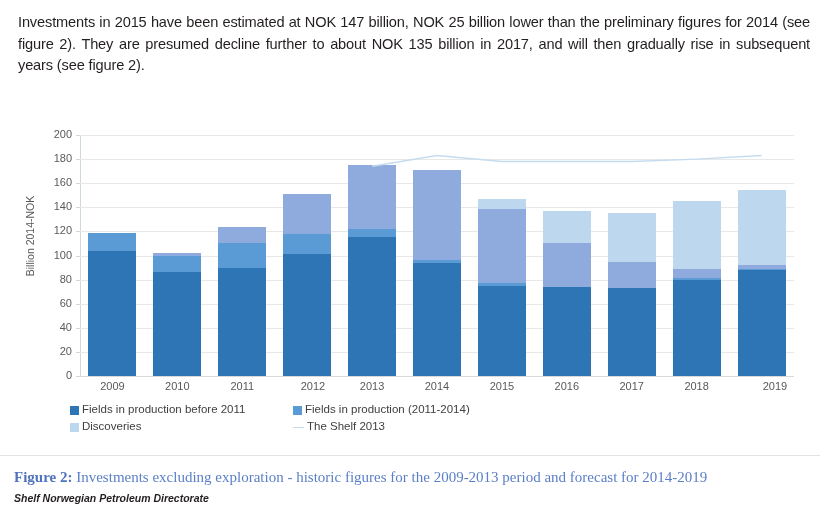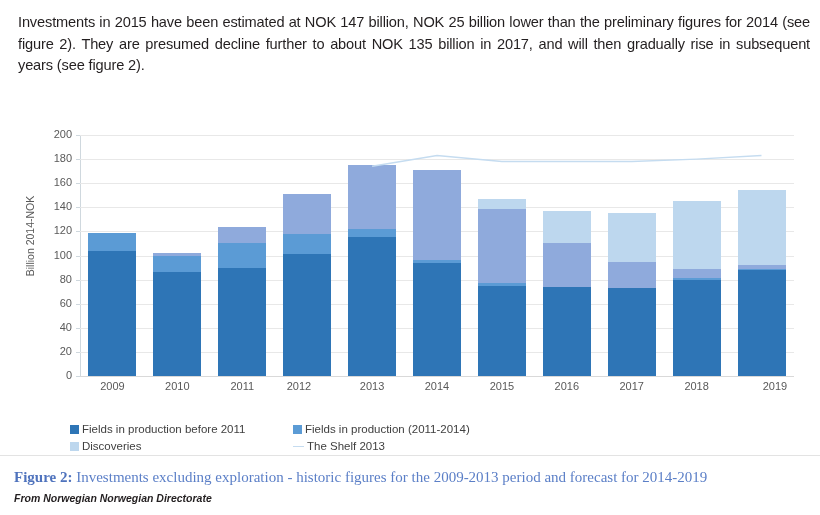--- a/index.html
+++ b/index.html
@@ -164,23 +164,22 @@
     font-size: 11.5px;
     color: #404040;
   }
   .legend-row {
     position: relative;
     height: 17px;
   }
   .legend-item {
     position: absolute;
     display: flex;
-    align-items: center;
+    align-items: flex-end;
     white-space: nowrap;
-    margin-top: 20px;
   }
   .legend-swatch {
     width: 9px;
     height: 9px;
     margin-right: 3px;
     flex: 0 0 auto;
   }
   .legend-line-marker {
     width: 11px;
     height: 9px;
@@ -337,21 +336,21 @@
 
     <svg id="line-series-svg" viewBox="0 0 714 241" preserveAspectRatio="none">
       <polyline id="shelf-line-path" fill="none" stroke="#c5dcf0" stroke-width="1.4" points="292.1,31.3 357.0,20.5 421.9,26.5 486.8,26.5 551.7,26.5 616.6,24.1 681.5,20.5"></polyline>
     </svg>
 
     <div id="xaxis-line"></div>
     <div id="xtick-labels">
         <div class="xtick-label" style="left: 68.4545px;">2009</div>
         <div class="xtick-label" style="left: 133.364px;">2010</div>
         <div class="xtick-label" style="left: 198.273px;">2011</div>
-        <div class="xtick-label" style="left: 255px;">2012</div>
+        <div class="xtick-label" style="left: 269px;">2012</div>
         <div class="xtick-label" style="left: 328.091px;">2013</div>
         <div class="xtick-label" style="left: 393px;">2014</div>
         <div class="xtick-label" style="left: 457.909px;">2015</div>
         <div class="xtick-label" style="left: 522.818px;">2016</div>
         <div class="xtick-label" style="left: 587.727px;">2017</div>
         <div class="xtick-label" style="left: 652.636px;">2018</div>
         <div class="xtick-label" style="left: 731px;">2019</div>
       </div>
 
     <div id="chart-legend">
@@ -389,14 +388,14 @@
       <div class="ytick-mark" style="top: 37.1px;"></div>
       <div class="ytick-mark" style="top: 13px;"></div>
     </div>
 </div>
 
 <div id="caption-block">
   <div id="caption-divider"></div>
   <p id="figure-caption">
     <span id="figure-caption-label">Figure 2:</span><span id="figure-caption-text"> Investments excluding exploration - historic figures for the 2009-2013 period and forecast for 2014-2019</span>
   </p>
-  <p id="figure-source">From Norwegian Norwegian Directorate</p>
+  <p id="figure-source">Shelf Norwegian Petroleum Directorate</p>
 </div>
 
 </body></html>

